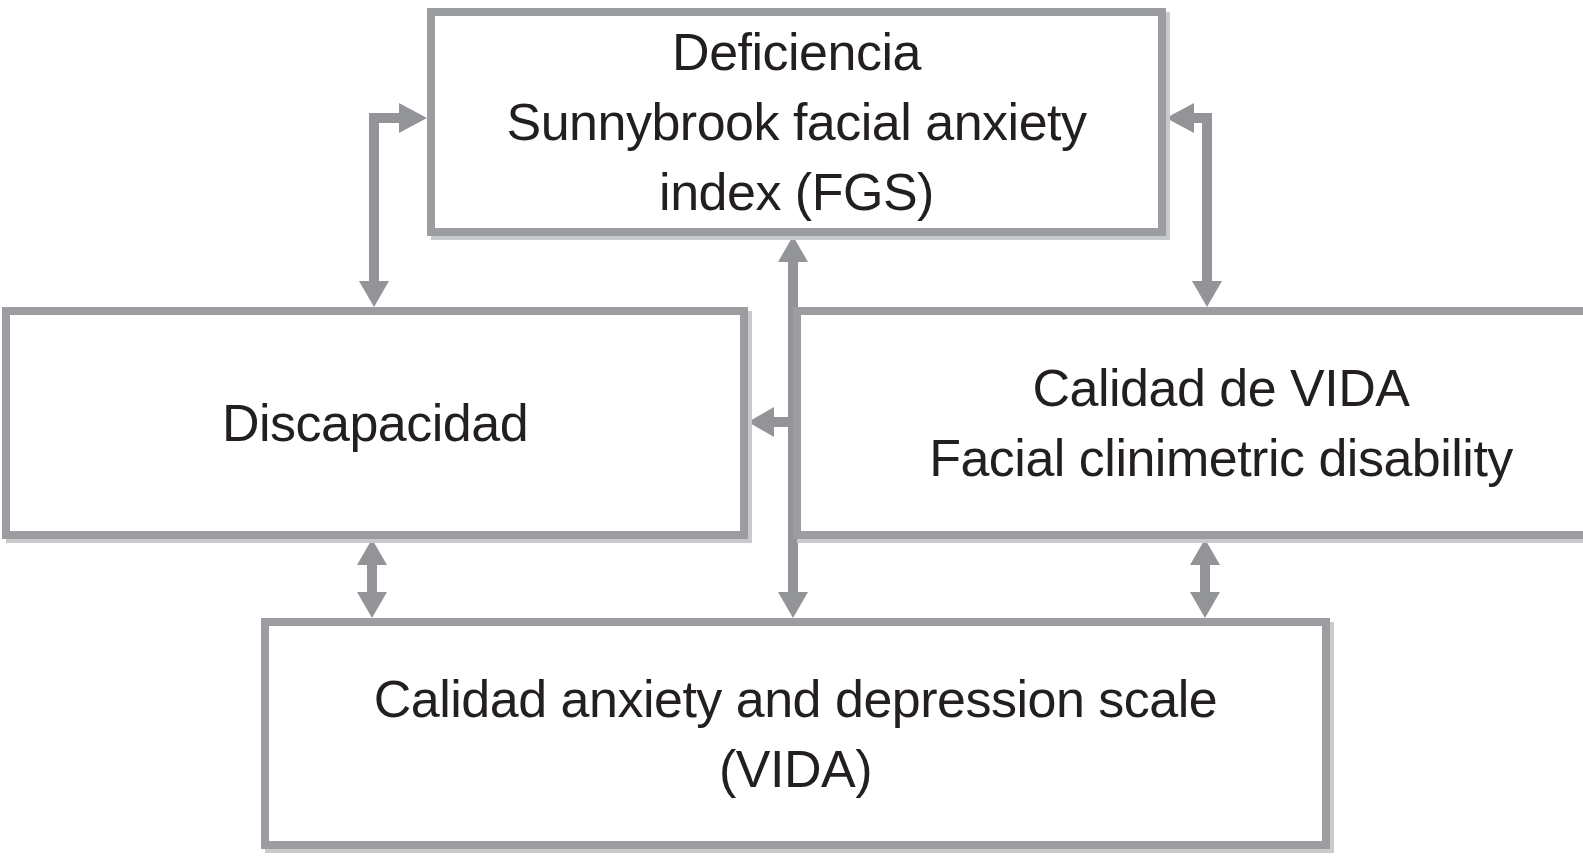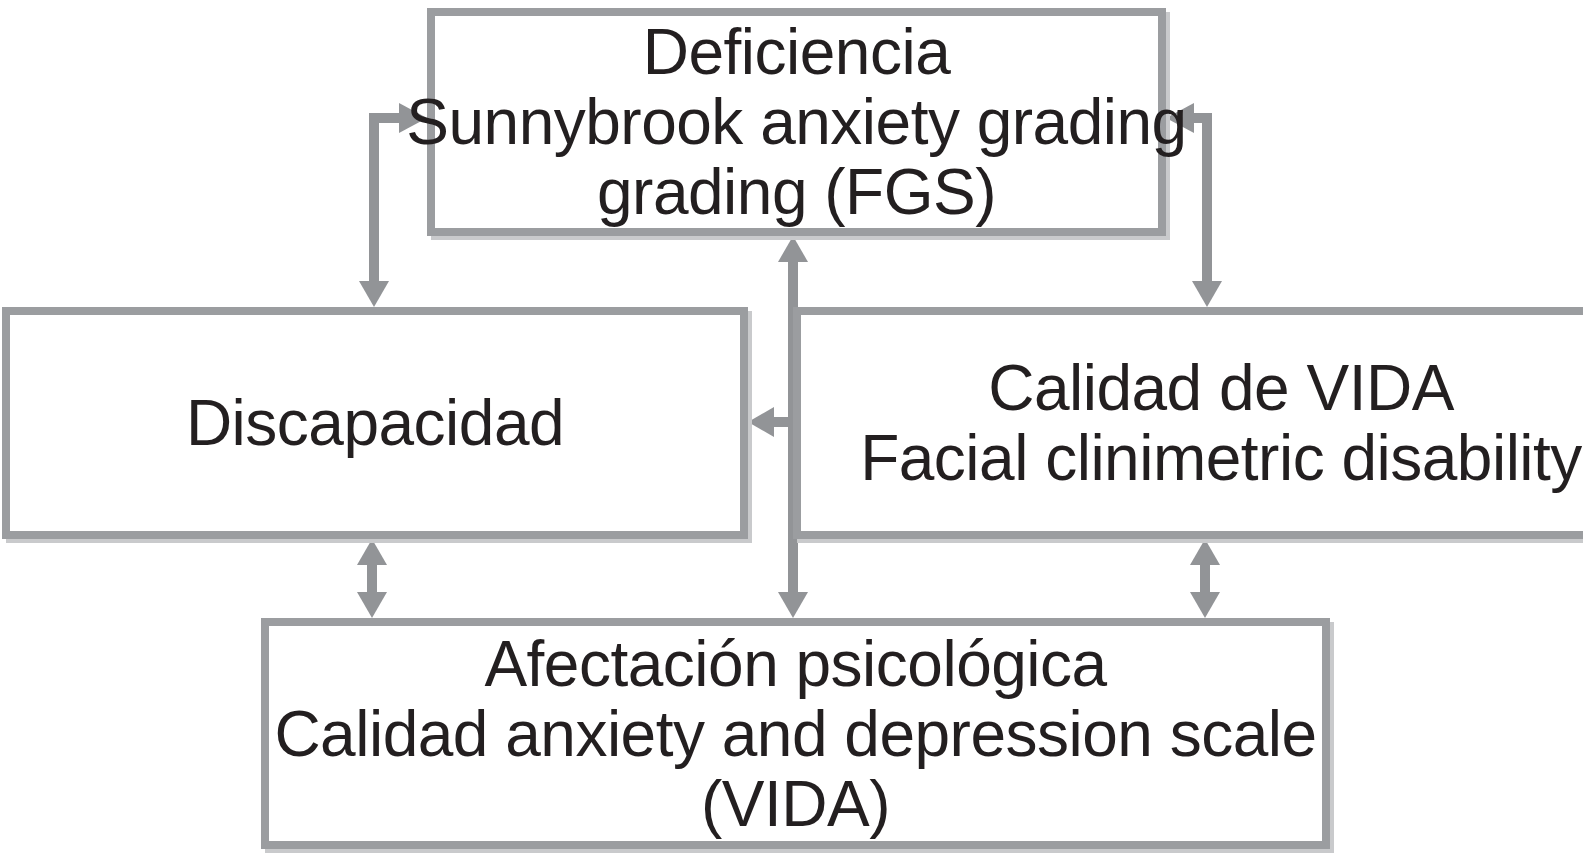--- a/index.html
+++ b/index.html
@@ -37,21 +37,21 @@
     position:absolute;
     background:#ffffff;
     border:8px solid var(--border-color);
     box-shadow:4px 4px 0 var(--shadow-color);
     display:flex;
     flex-direction:column;
     align-items:center;
     justify-content:center;
     text-align:center;
     color:var(--text-color);
-    font-size:64px;
+    font-size:52px;
     line-height:70px;
     letter-spacing:-0.5px;
     white-space:nowrap;
   }
   .box .line{display:block;}
   .box-deficiencia{left:427px;top:8px;width:739px;height:228px;}
   .box-discapacidad{left:2px;top:307px;width:746px;height:232px;}
   .box-calidad{left:793px;top:307px;width:856px;height:232px;}
   .box-afectacion{left:261px;top:618px;width:1069px;height:231px;}
 </style>
@@ -94,32 +94,31 @@
 
     <g>
       <line class="arrow-shaft" x1="1205" y1="563" x2="1205" y2="594"></line>
       <polygon class="arrow-head" points="1205,539 1190,565 1220,565"></polygon>
       <polygon class="arrow-head" points="1205,618 1190,592 1220,592"></polygon>
     </g>
   </svg>
 
   <div class="box box-deficiencia">
     <span class="line">Deficiencia</span>
-    <span class="line">Sunnybrook anxiety grading</span>
-    <span class="line">grading (FGS)</span>
+    <span class="line">Sunnybrook facial anxiety</span>
+    <span class="line">index (FGS)</span>
   </div>
 
   <div class="box box-discapacidad">
     <span class="line">Discapacidad</span>
   </div>
 
   <div class="box box-calidad">
     <span class="line">Calidad de VIDA</span>
     <span class="line">Facial clinimetric disability</span>
   </div>
 
   <div class="box box-afectacion">
-    <span class="line">Afectación psicológica</span>
     <span class="line">Calidad anxiety and depression scale</span>
     <span class="line">(VIDA)</span>
   </div>
 
 </div>
 
 </body></html>

